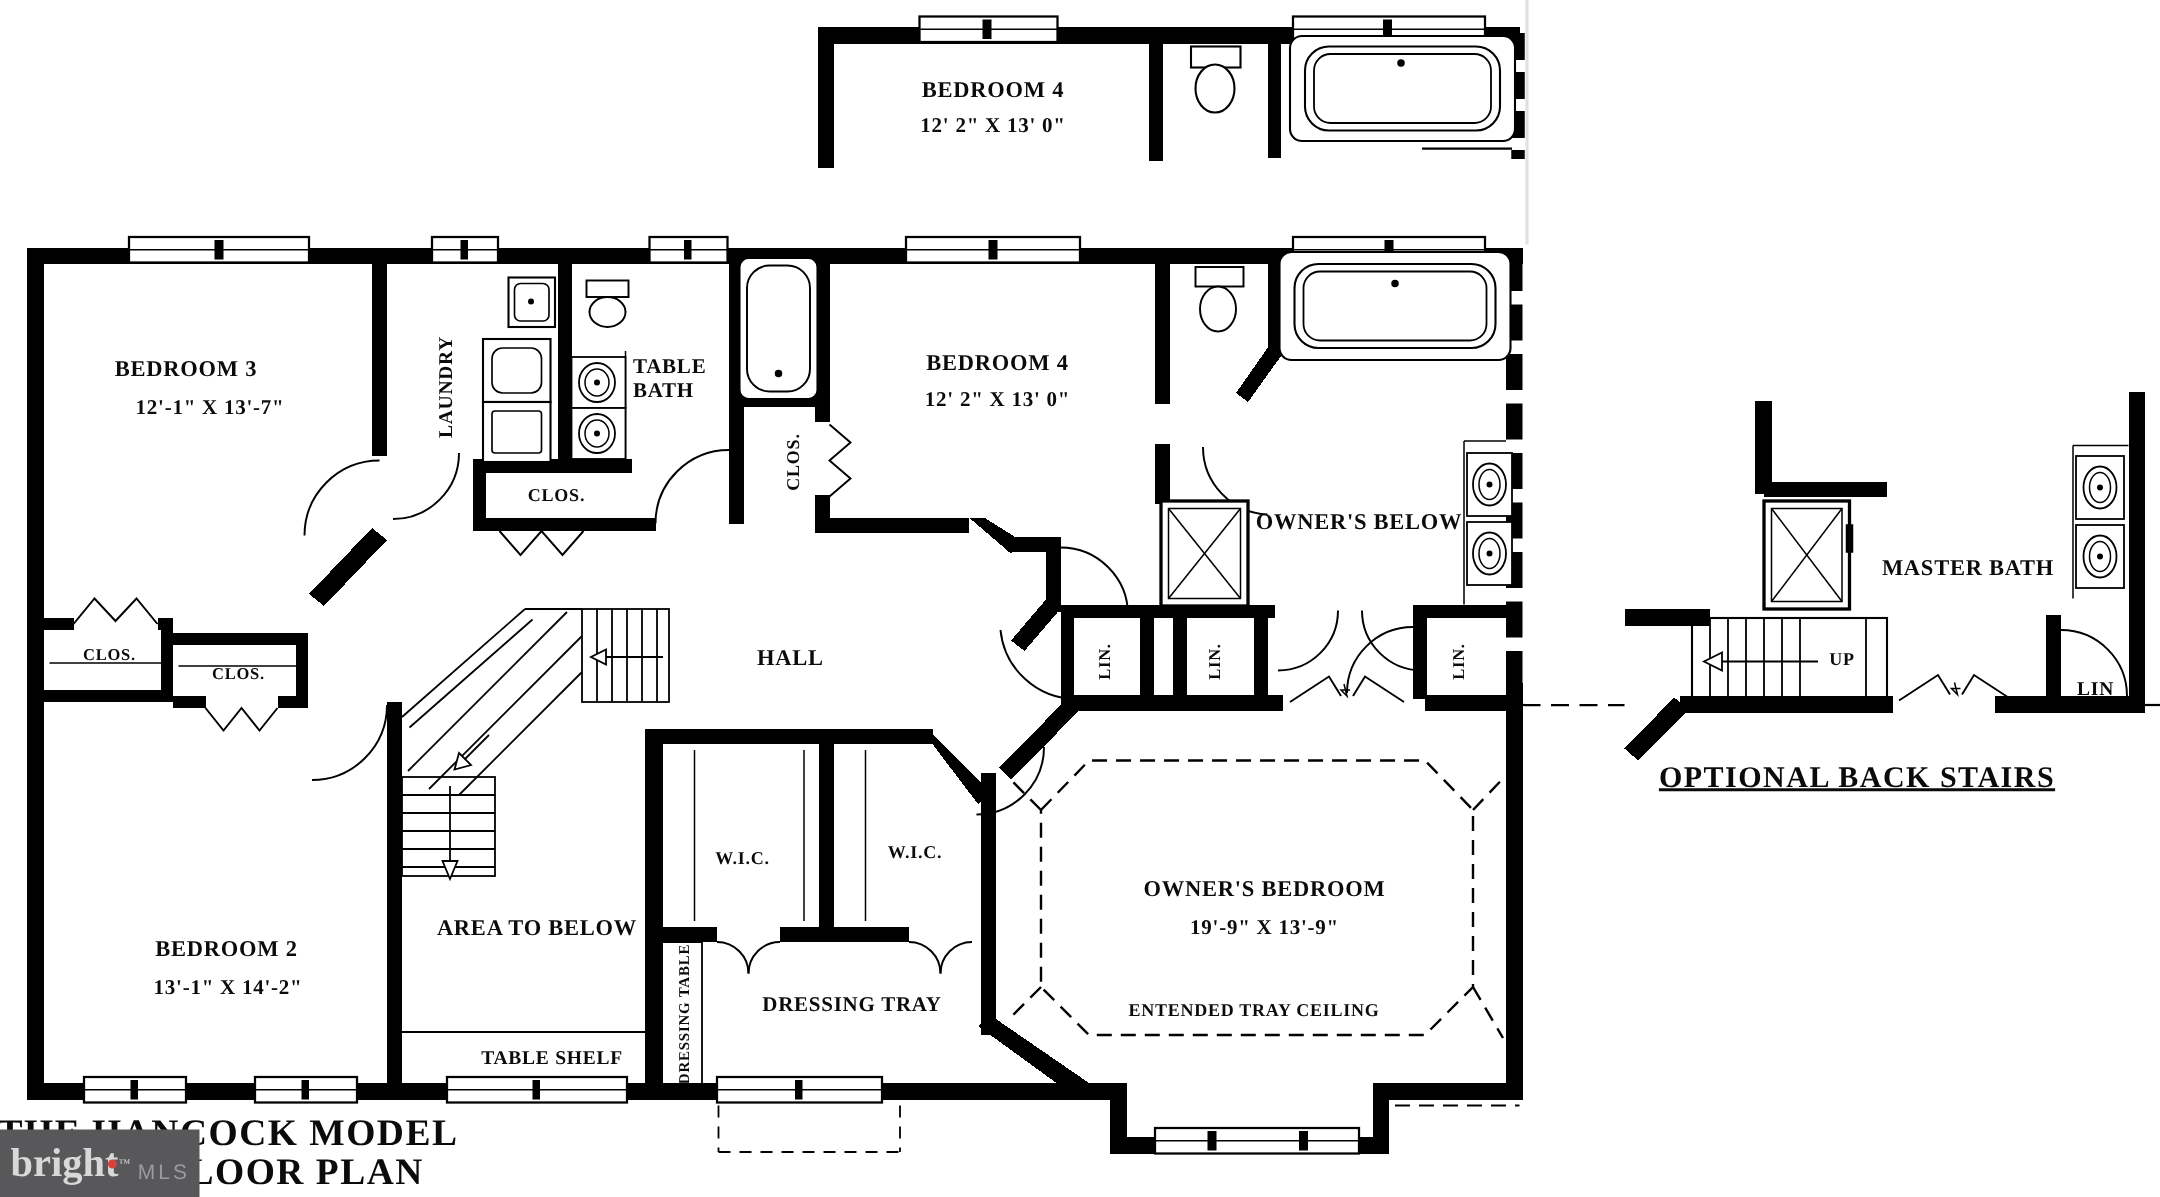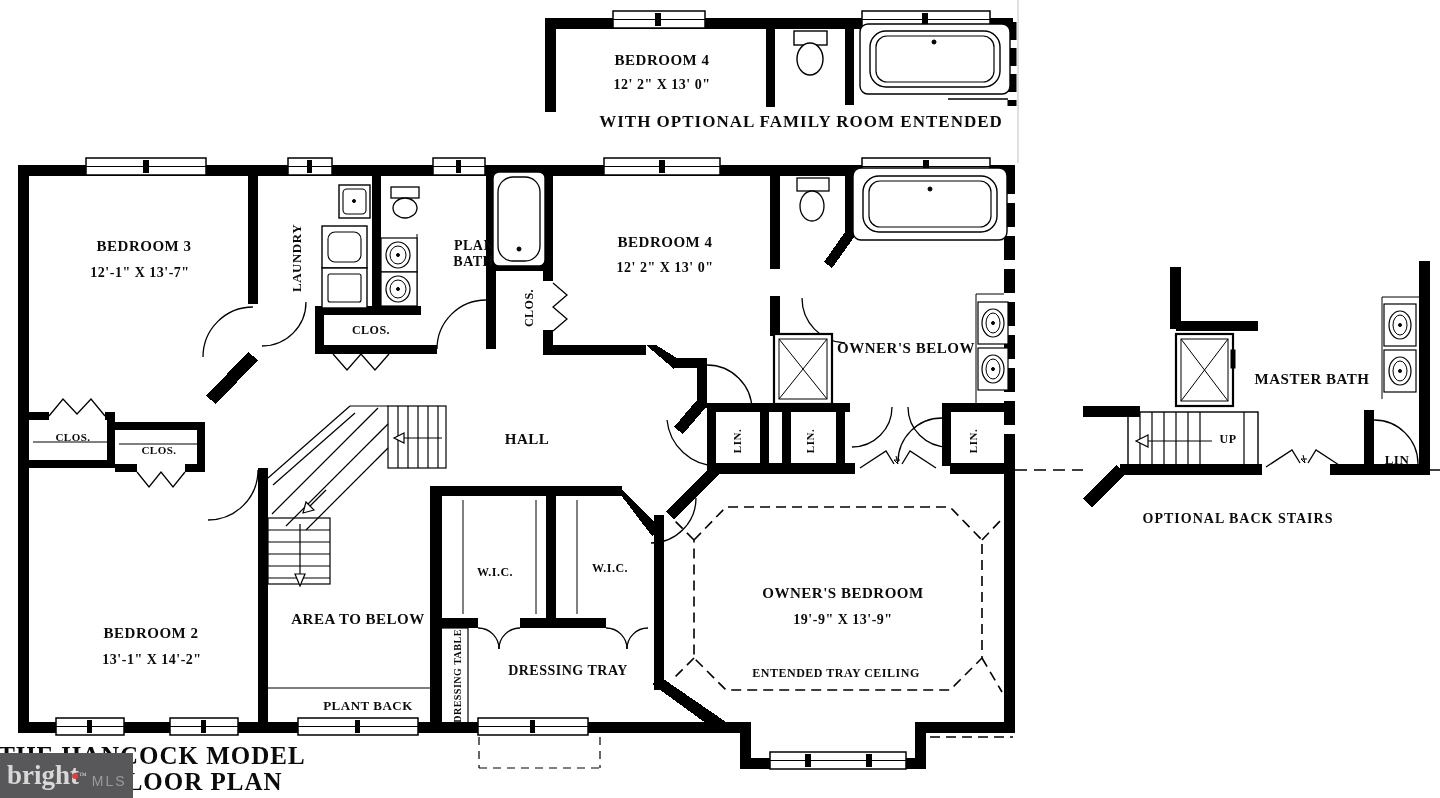--- a/index.html
+++ b/index.html
@@ -1,26 +1,26 @@
 <!DOCTYPE html>
 <html><head>
 <meta charset="utf-8">
 <style>
   html,body{margin:0;padding:0;background:#fff;}
   #plan{position:relative;width:1440px;height:798px;background:#ffffff;overflow:hidden;
         font-family:"Liberation Serif",serif;color:#0b0b0b;}
   #plan svg{position:absolute;left:0;top:0;}
   .lbl{position:absolute;transform:translate(-50%,-50%);font-weight:bold;white-space:nowrap;
-       letter-spacing:.5px;text-align:right;line-height:1.15;}
+       letter-spacing:.5px;text-align:left;line-height:1.15;}
   .vlbl{position:absolute;transform:translate(-50%,-50%) rotate(-90deg);font-weight:bold;
         white-space:nowrap;letter-spacing:.5px;}
   .s15{font-size:15px;} .s14{font-size:14px;} .s13{font-size:13px;}
   .s12{font-size:12px;} .s11{font-size:11px;} .s10{font-size:10px;}
   .cap{font-size:17px;letter-spacing:1px;}
-  .cap2{font-size:14px;letter-spacing:1px;}
+  .cap2{font-size:20px;letter-spacing:1px;text-decoration:underline;}
   .wrap{white-space:normal;width:72px;}
   .title{position:absolute;transform:translate(-50%,0);font-weight:bold;font-size:25px;
          letter-spacing:1px;z-index:2;white-space:nowrap;}
   #watermark{position:absolute;left:0;top:753px;width:133px;height:45px;z-index:5;
              display:flex;align-items:center;padding-left:7px;box-sizing:border-box;}
   #wm-bright{font-family:"Liberation Serif",serif;font-weight:bold;font-size:27px;line-height:1;}
   #wm-dot{display:inline-block;width:6px;height:6px;border-radius:50%;margin-left:-7px;
           vertical-align:18px;}
   #wm-tm{font-size:8px;vertical-align:16px;margin-left:1px;}
   #wm-mls{font-family:"Liberation Sans",sans-serif;font-size:14px;letter-spacing:2px;
@@ -366,34 +366,33 @@
         <line x1="1200" y1="412" x2="1200" y2="466"></line>
     <line x1="1244" y1="412" x2="1244" y2="466"></line>
     <line x1="1212" y1="441" x2="1148" y2="441"></line>
     <polygon points="1148,435 1136,441 1148,447" fill="#ffffff"></polygon>
   </g>
 
 </svg>
 
 <div class="lbl s15" style="left:662px;top:61px">BEDROOM 4</div>
 <div class="lbl s14" style="left:662px;top:85px">12' 2" X 13' 0"</div>
-<div class="lbl cap" style="left:801px;top:122px">WITH OPTIONAL FAMILY ROOM ENTENDED</div>
-
-<div class="lbl s15" style="left:144px;top:247px">BEDROOM 3</div>
+
+<div class="lbl s15" style="left:124px;top:247px">BEDROOM 3</div>
 <div class="lbl s14" style="left:140px;top:273px">12'-1" X 13'-7"</div>
 <div class="vlbl s13" style="left:297px;top:258px">LAUNDRY</div>
-<div class="lbl s14 wrap" style="left:458px;top:254px">PLAN BATH</div>
+<div class="lbl s14 wrap" style="left:458px;top:254px">TABLE BATH</div>
 <div class="lbl s15" style="left:665px;top:243px">BEDROOM 4</div>
 <div class="lbl s14" style="left:665px;top:268px">12' 2" X 13' 0"</div>
 <div class="lbl s15" style="left:906px;top:349px">OWNER'S BELOW</div>
 <div class="lbl s15" style="left:527px;top:440px">HALL</div>
 <div class="lbl s15" style="left:358px;top:620px">AREA TO BELOW</div>
 <div class="lbl s15" style="left:151px;top:634px">BEDROOM 2</div>
 <div class="lbl s14" style="left:152px;top:660px">13'-1" X 14'-2"</div>
-<div class="lbl s13" style="left:368px;top:706px">PLANT BACK</div>
+<div class="lbl s13" style="left:368px;top:706px">TABLE SHELF</div>
 <div class="lbl s14" style="left:568px;top:671px">DRESSING TRAY</div>
 <div class="vlbl s10" style="left:457px;top:676px">DRESSING TABLE</div>
 <div class="lbl s15" style="left:843px;top:594px">OWNER'S BEDROOM</div>
 <div class="lbl s14" style="left:843px;top:620px">19'-9" X 13'-9"</div>
 <div class="lbl s12" style="left:836px;top:674px">ENTENDED TRAY CEILING</div>
 
 <div class="lbl s11" style="left:73px;top:437px">CLOS.</div>
 <div class="lbl s11" style="left:159px;top:450px">CLOS.</div>
 <div class="lbl s12" style="left:371px;top:331px">CLOS.</div>
 <div class="vlbl s12" style="left:529px;top:308px">CLOS.</div>

